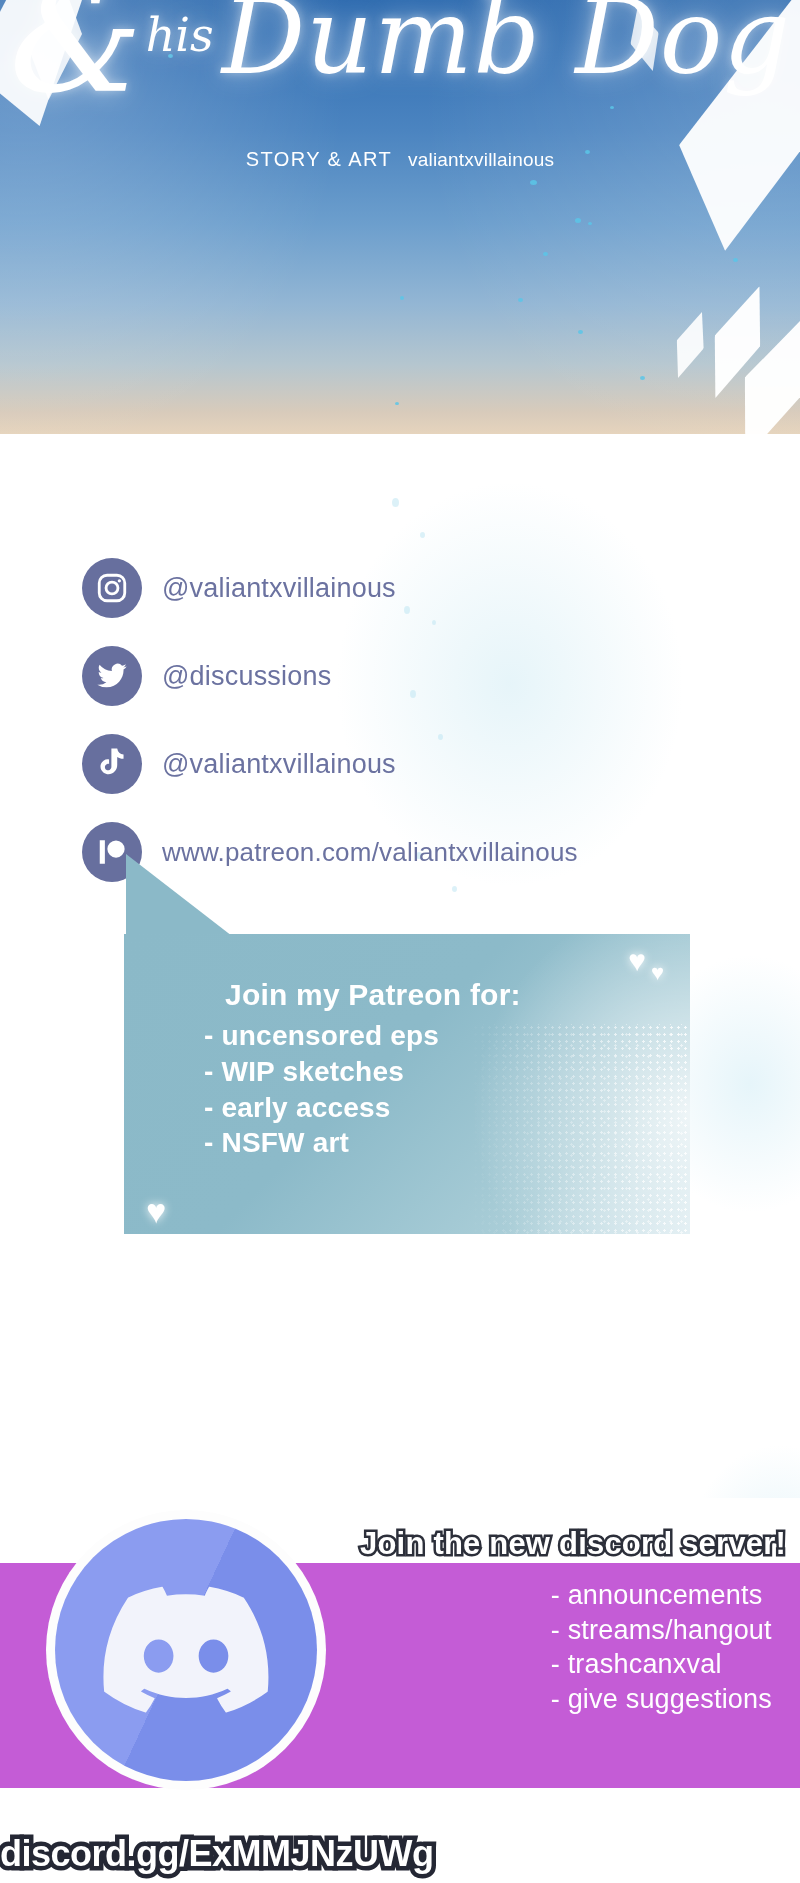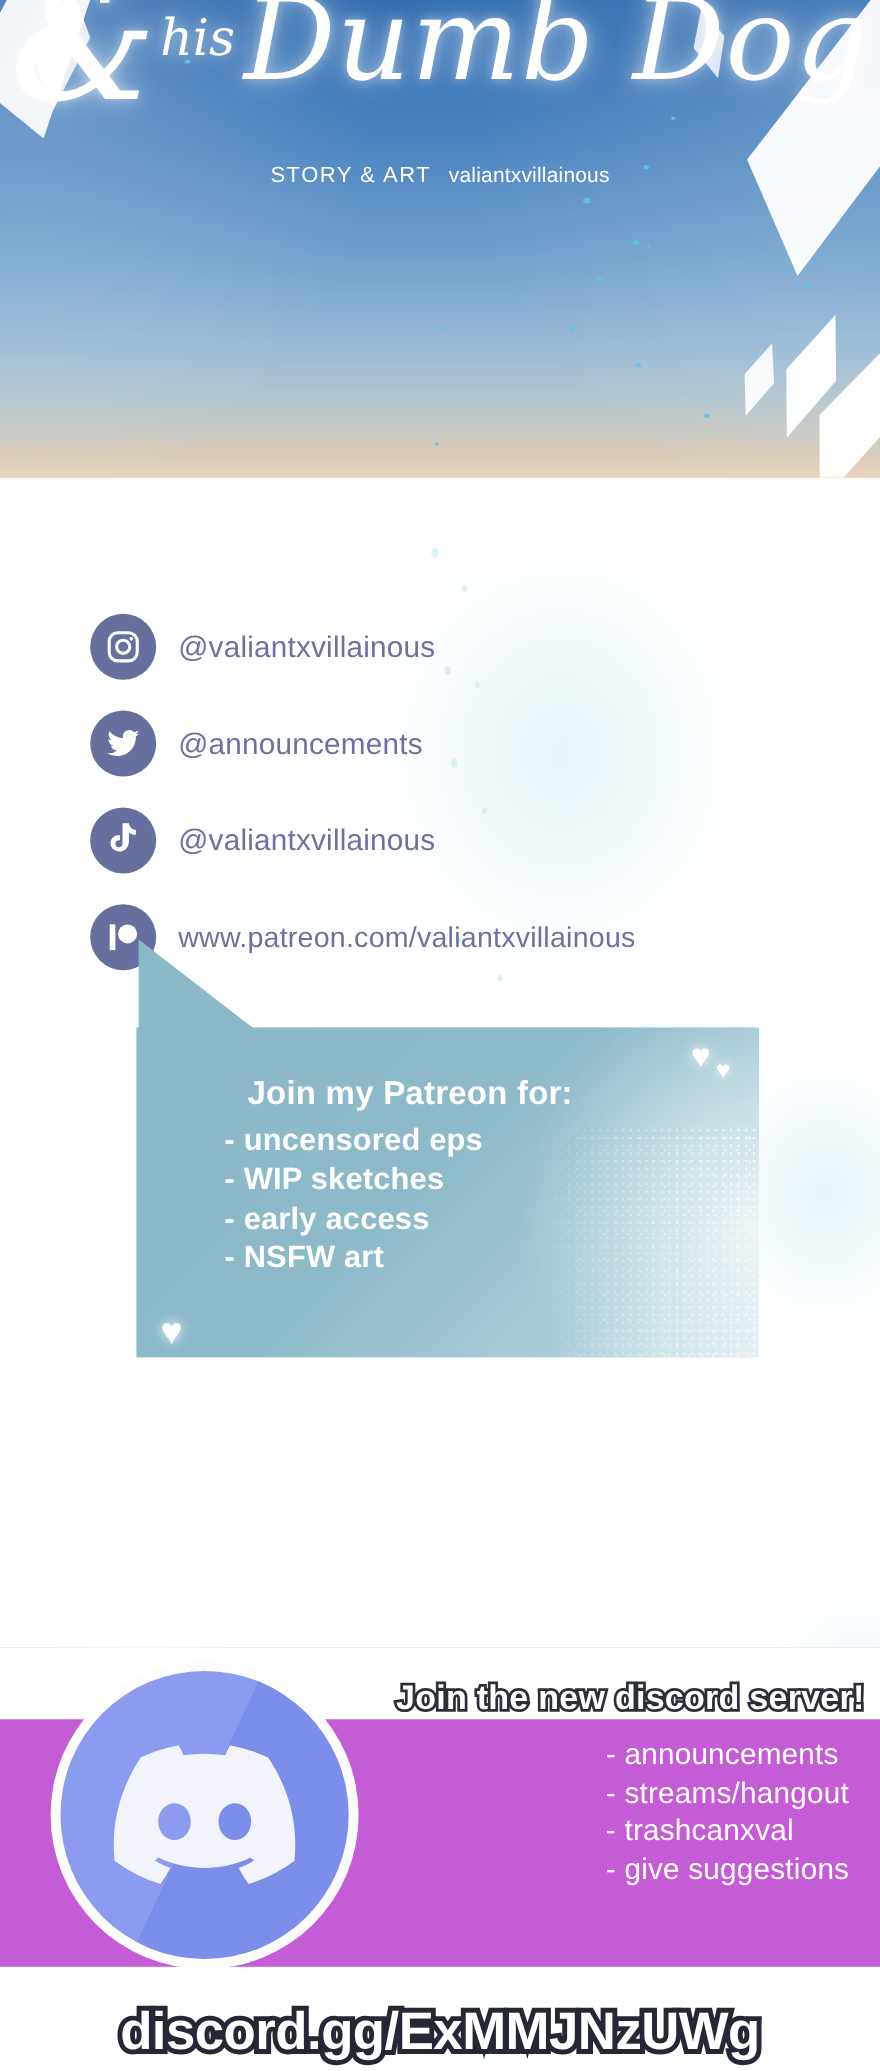--- a/index.html
+++ b/index.html
@@ -11,21 +11,21 @@
   body {
     width: 800px;
     font-family: "Liberation Sans", sans-serif;
     -webkit-font-smoothing: antialiased;
   }
   .page {
     position: relative;
     width: 800px;
     height: 1883px;
     overflow: hidden;
-    background: #f97316;
+    background: #a16207;
   }
 
   
   .hero {
     position: relative;
     width: 800px;
     height: 434px;
     overflow: hidden;
     background:
       linear-gradient(to bottom,
@@ -377,22 +377,21 @@
     color: #ffffff;
     font-size: 27px;
     line-height: 1.28;
     letter-spacing: 0.2px;
     white-space: nowrap;
   }
   .discord-url {
     position: absolute;
     left: 0; right: 0;
     bottom: 8px;
-    text-align: center;
-    font-size: 48px;
+    font-size: 36px;
     font-weight: bold;
     color: #ffffff;
     letter-spacing: -0.5px;
     -webkit-text-stroke: 9px #242734;
     paint-order: stroke fill;
     white-space: nowrap;
     z-index: 5;
   }
 </style>
 </head>
@@ -462,21 +461,21 @@
         </div>
         <div class="social-handle">@valiantxvillainous</div>
       </div>
 
       <div class="social-row">
         <div class="social-icon">
           <svg width="32" height="32" viewBox="0 0 24 24" fill="#ffffff">
             <path d="M23 4.9c-.8.36-1.67.6-2.58.71a4.5 4.5 0 0 0 1.97-2.48 9 9 0 0 1-2.85 1.09 4.48 4.48 0 0 0-7.64 4.09A12.72 12.72 0 0 1 2.66 3.6a4.48 4.48 0 0 0 1.39 5.98 4.4 4.4 0 0 1-2.03-.56v.06a4.48 4.48 0 0 0 3.6 4.39 4.5 4.5 0 0 1-2.02.08 4.49 4.49 0 0 0 4.19 3.11A9 9 0 0 1 1 18.5a12.69 12.69 0 0 0 6.88 2.02c8.26 0 12.78-6.84 12.78-12.78l-.02-.58A9.1 9.1 0 0 0 23 4.9z"></path>
           </svg>
         </div>
-        <div class="social-handle">@announcements</div>
+        <div class="social-handle">@discussions</div>
       </div>
 
       <div class="social-row">
         <div class="social-icon">
           <svg width="30" height="34" viewBox="0 0 24 28" fill="#ffffff">
             <path d="M16.3 1.2c.5 3 2.3 4.8 5.2 5v3.5c-1.8.18-3.4-.4-5.2-1.5v6.6c0 5.9-6.4 9.8-11.4 6.1-3.2-2.4-3.2-7.3.1-9.6 1.4-1 3-1.3 4.6-1v3.7c-.5-.16-1-.2-1.5-.05-1.5.4-2.3 2-1.8 3.5.5 1.5 2.3 2.2 3.7 1.4 1-.5 1.5-1.5 1.5-2.6V1.2h4.8z"></path>
           </svg>
         </div>
         <div class="social-handle">@valiantxvillainous</div>
       </div>

